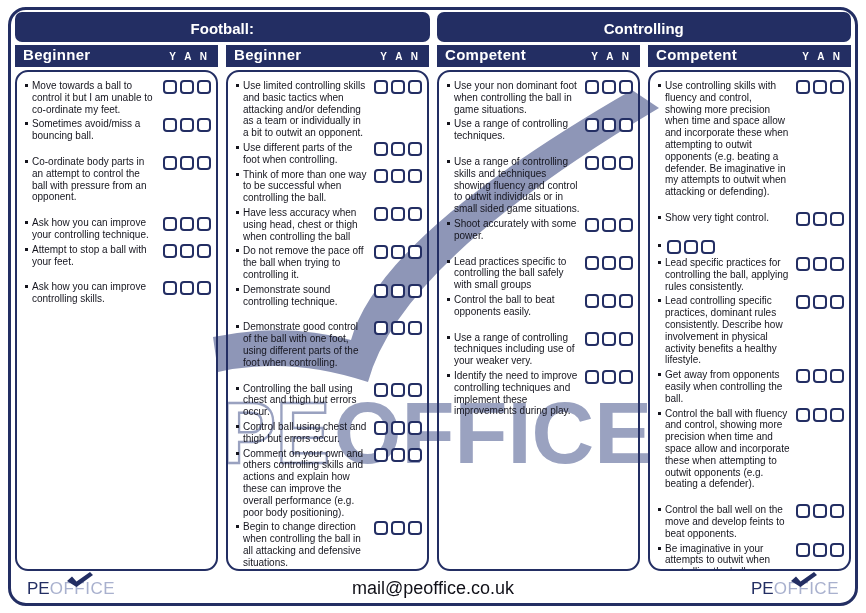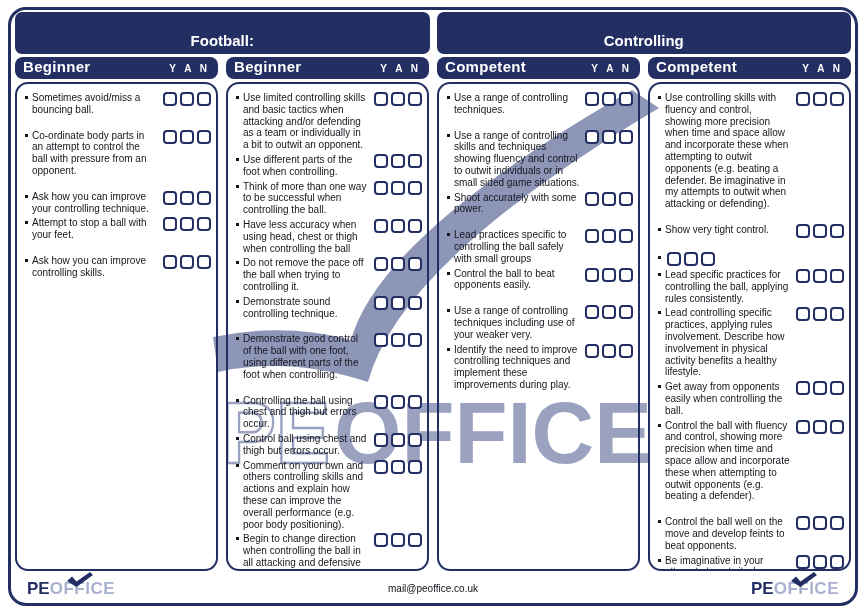--- a/index.html
+++ b/index.html
@@ -4,44 +4,44 @@
 <style>
   html,body{margin:0;padding:0;background:#fff;}
   .page{position:relative;width:866px;height:613px;background:#ffffff;overflow:hidden;
         font-family:"Liberation Sans",sans-serif;}
   .sheet-border{position:absolute;left:8px;top:7px;right:8px;bottom:7px;
         border:3px solid #232e63;border-radius:18px;pointer-events:none;z-index:3;}
   .content{position:absolute;left:8px;top:7px;right:8px;bottom:7px;
         padding:4px 5px 3px;display:flex;flex-direction:column;box-sizing:border-box;}
   .titles-row{display:flex;gap:7px;margin:1px 2px 3px;position:relative;z-index:2;}
   .title-bar{flex:1;background:#232e63;color:#fff;text-align:center;font-weight:bold;
-        font-size:15px;padding:20px 0 5px;border-radius:7px;}
+        font-size:15px;padding:8px 0 5px;border-radius:7px;}
   .cols-row{display:flex;gap:8px;flex:1;margin:0 2px;position:relative;z-index:2;min-height:0;}
   .col{flex:1;display:flex;flex-direction:column;min-width:0;}
-  .col-header{background:#232e63;color:#fff;border-radius:8px;display:flex;
+  .col-header{background:#232e63;color:#fff;border-radius:0;display:flex;
         justify-content:space-between;align-items:center;padding:1px 8px 4px;margin-bottom:3px;}
   .level{font-size:15px;font-weight:bold;letter-spacing:0.3px;}
   .yan{font-size:10px;font-weight:bold;letter-spacing:3px;padding-top:3px;}
   .col-body{flex:1;border:2.5px solid #232e63;border-radius:13px;
         padding:8px 5px 6px 7px;background:transparent;overflow:hidden;}
   .group{margin-bottom:14px;}
   .group:last-child{margin-bottom:0;}
   .item{display:flex;align-items:flex-start;margin-bottom:3px;}
   .bullet{width:3px;height:3px;background:#15151e;margin:4px 4px 0 1px;flex-shrink:0;}
   .item-text{flex:1;font-size:10px;line-height:1.18;color:#15151e;padding-right:3px;
         position:relative;}
   .boxes{display:flex;gap:3px;flex-shrink:0;margin-left:2px;}
   .box{width:10px;height:10px;border:2px solid #232e63;border-radius:4px;background:#fff;}
   .footer-row{position:relative;z-index:2;height:30px;display:flex;align-items:center;
         justify-content:space-between;padding:2px 14px 0;}
-  .logo{font-size:17px;font-weight:bold;position:relative;line-height:1;}
+  .logo{font-size:17px;font-weight:normal;position:relative;line-height:1;}
   .logo .pe{color:#232e63;}
   .logo .office{color:#a9b1ce;letter-spacing:0.5px;}
   .logo svg{position:absolute;top:-8px;left:40px;}
-  .email{position:absolute;left:50%;transform:translateX(-50%);font-size:10px;color:#101018;}
+  .email{position:absolute;left:50%;transform:translateX(-50%);font-size:18px;color:#101018;}
   .watermark{position:absolute;inset:0;z-index:1;pointer-events:none;}
 </style>
 </head>
 <body>
 
 <div class="page">
 
   <svg class="watermark" viewBox="0 0 866 613" width="866" height="613">
     <path fill="#8e96b7" d="M 213,337 Q 285,322 351,340 Q 380,235 632,90 L 659,108 Q 400,262 368,382 Q 290,356 218,372 Z"></path>
     <text x="222" y="463" font-family="Liberation Sans, sans-serif" font-size="88" font-weight="bold" fill="#ffffff" stroke="#9aa2c0" stroke-width="2.5" textLength="108" lengthAdjust="spacingAndGlyphs">PE</text>
@@ -59,20 +59,29 @@
     <div class="cols-row" id="columns">
         <div class="col">
           <div class="col-header">
             <span class="level">Beginner</span>
             <span class="yan">Y A N</span>
           </div>
           <div class="col-body">
             <div class="group">
               <div class="item">
                 <span class="bullet"></span>
+                <span class="item-text">Move towards a ball to control it but I am unable to co-ordinate my feet.</span>
+                <span class="boxes">
+                  <span class="box"></span>
+                  <span class="box"></span>
+                  <span class="box"></span>
+                </span>
+              </div>
+              <div class="item">
+                <span class="bullet"></span>
                 <span class="item-text">Sometimes avoid/miss a bouncing ball.</span>
                 <span class="boxes">
                   <span class="box"></span>
                   <span class="box"></span>
                   <span class="box"></span>
                 </span>
               </div>
             </div>
             <div class="group">
               <div class="item">
@@ -233,20 +242,29 @@
         </div>
         <div class="col">
           <div class="col-header">
             <span class="level">Competent</span>
             <span class="yan">Y A N</span>
           </div>
           <div class="col-body">
             <div class="group">
               <div class="item">
                 <span class="bullet"></span>
+                <span class="item-text">Use your non dominant foot when controlling the ball in game situations.</span>
+                <span class="boxes">
+                  <span class="box"></span>
+                  <span class="box"></span>
+                  <span class="box"></span>
+                </span>
+              </div>
+              <div class="item">
+                <span class="bullet"></span>
                 <span class="item-text">Use a range of controlling techniques.</span>
                 <span class="boxes">
                   <span class="box"></span>
                   <span class="box"></span>
                   <span class="box"></span>
                 </span>
               </div>
             </div>
             <div class="group">
               <div class="item">
@@ -351,21 +369,21 @@
                 <span class="bullet"></span>
                 <span class="item-text">Lead specific practices for controlling the ball, applying rules consistently.</span>
                 <span class="boxes">
                   <span class="box"></span>
                   <span class="box"></span>
                   <span class="box"></span>
                 </span>
               </div>
               <div class="item">
                 <span class="bullet"></span>
-                <span class="item-text">Lead controlling specific practices, applying rules involvement. Describe how involvement in physical activity benefits a healthy lifestyle.</span>
+                <span class="item-text">Lead controlling specific practices, dominant rules consistently. Describe how involvement in physical activity benefits a healthy lifestyle.</span>
                 <span class="boxes">
                   <span class="box"></span>
                   <span class="box"></span>
                   <span class="box"></span>
                 </span>
               </div>
               <div class="item">
                 <span class="bullet"></span>
                 <span class="item-text">Get away from opponents easily when controlling the ball.</span>
                 <span class="boxes">

